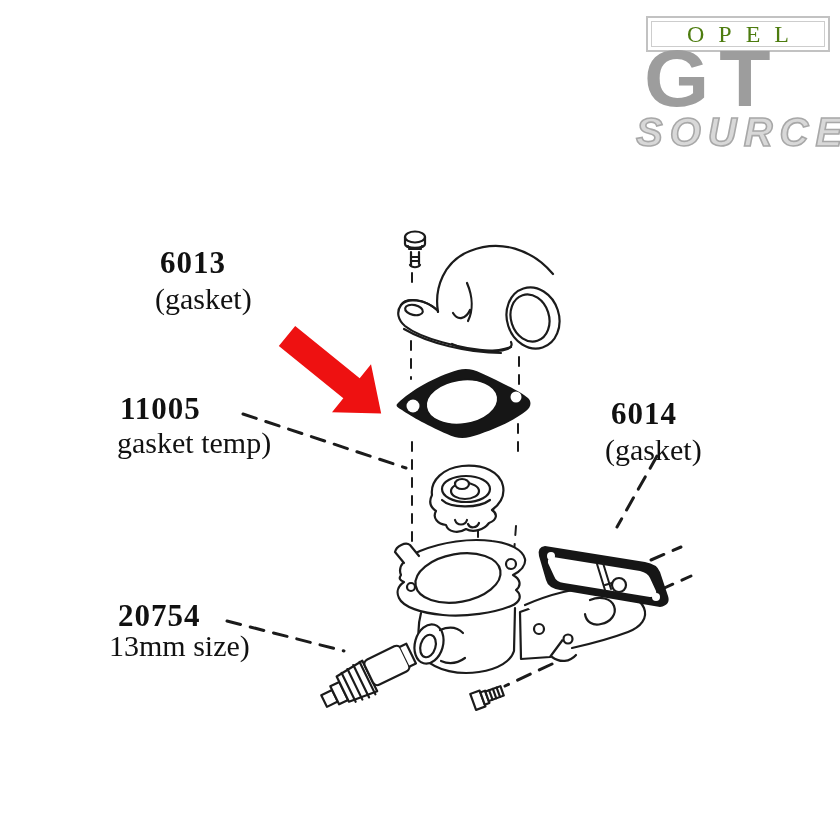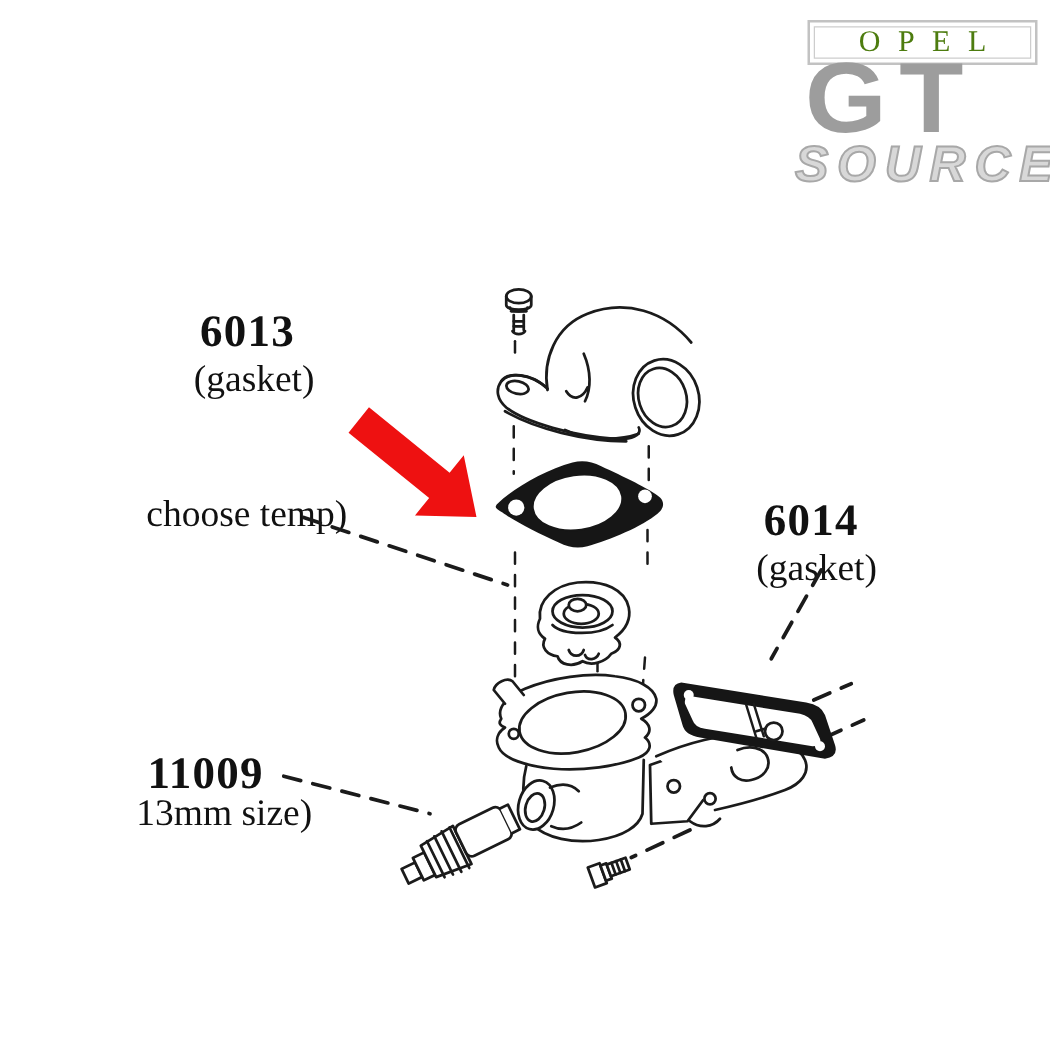--- a/index.html
+++ b/index.html
@@ -2,21 +2,21 @@
 <html><head>
 <meta charset="utf-8">
 <style>
   html,body{margin:0;padding:0;background:#fff;}
   #stage{position:relative;width:840px;height:840px;background:#ffffff;overflow:hidden;
          font-family:"Liberation Serif", serif;color:#111;}
   svg{position:absolute;left:0;top:0;}
 
   
   .plabel{position:absolute;line-height:1.0;}
-  .pnum{font-weight:bold;font-size:36px;letter-spacing:1px;}
+  .pnum{font-weight:bold;font-size:31px;letter-spacing:1px;}
   .pdesc{font-size:30px;letter-spacing:0px;}
 
   
   .opel-box{position:absolute;left:646px;top:16px;width:180px;height:32px;
             border:2px solid #c2c2c2;display:flex;align-items:center;justify-content:center;}
   .opel-inner{border:1px solid #cdcdcd;width:172px;height:24px;display:flex;align-items:center;justify-content:center;}
   .opel-text{font-family:"Liberation Serif",serif;font-weight:normal;font-size:24px;
              letter-spacing:14px;text-indent:14px;color:#4d7c0f;line-height:1;}
   .gt-text{position:absolute;left:644px;top:36px;font-family:"Liberation Sans",sans-serif;
            font-weight:bold;font-size:84px;letter-spacing:10px;color:#9d9d9d;line-height:1;
@@ -37,30 +37,31 @@
   </div>
   <div class="gt-text">GT</div>
   <div class="source-text">SOURCE</div>
 
   <div class="plabel" style="left:160px;top:247px">
     <div class="pnum">6013</div>
     <div class="pdesc" style="margin:6px 0 0 -5px">(gasket)</div>
   </div>
 
   <div class="plabel" style="left:120px;top:393px">
-    <div class="pdesc" style="margin:4px 0 0 -3px">choose temp)</div>
+    <div class="pnum">11005</div>
+    <div class="pdesc" style="margin:4px 0 0 -3px">gasket temp)</div>
   </div>
 
   <div class="plabel" style="left:611px;top:398px">
     <div class="pnum">6014</div>
     <div class="pdesc" style="margin:6px 0 0 -6px">(gasket)</div>
   </div>
 
   <div class="plabel" style="left:118px;top:600px">
-    <div class="pnum">11009</div>
+    <div class="pnum">20754</div>
     <div class="pdesc" style="margin:0 0 0 -9px">13mm size)</div>
   </div>
 
   <svg width="840" height="840" viewBox="0 0 840 840">
     <g fill="none" stroke="#1b1b1b" stroke-width="2.2" stroke-linecap="round" stroke-linejoin="round">
 
       <g stroke-width="2" stroke-dasharray="9 9">
         <path d="M412,273 V291"></path>
         <path d="M411,341 V379"></path>
         <path d="M519,357 V392"></path>

